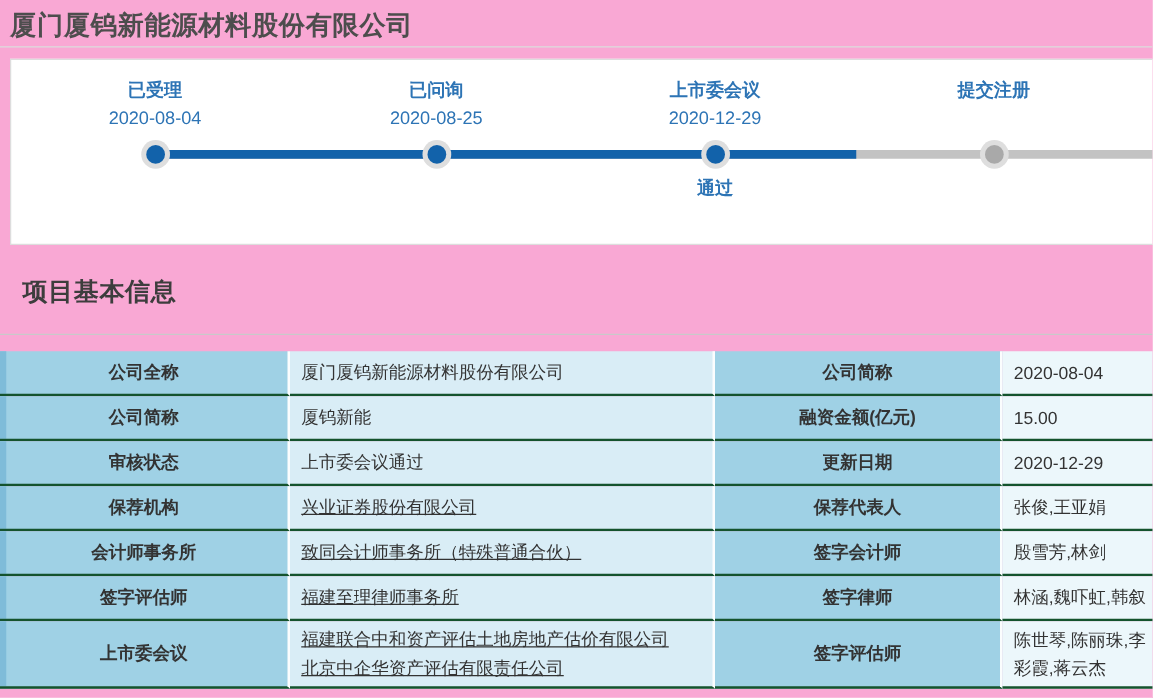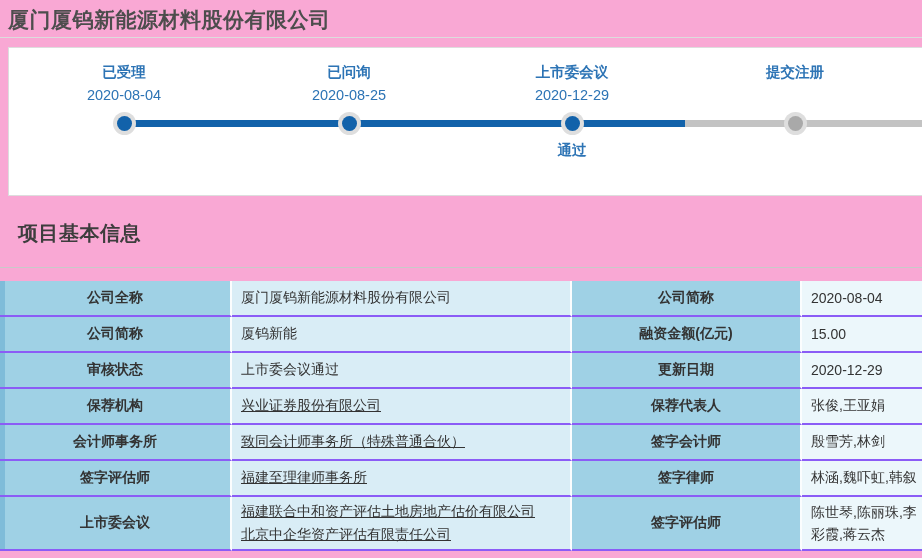--- a/index.html
+++ b/index.html
@@ -47,21 +47,21 @@
   }
   .section-rule { position: absolute; left: 0; top: 267px; width: 922px; height: 1px; background: #c9c9c9; }
 
   .info-table {
     position: absolute; left: 0; top: 281px; width: 924px;
     border-collapse: separate; border-spacing: 0; table-layout: fixed;
     font-size: 14px; color: #333;
   }
   .info-table td {
     height: 36px; vertical-align: middle;
-    border-bottom: 2px solid #8b5cf6; border-right: 2px solid #fbfdfe;
+    border-bottom: 2px solid #14532d; border-right: 2px solid #fbfdfe;
   }
   .info-table tr.tall td { height: 54px; }
   td.lab { background: #9fd1e5; font-weight: bold; text-align: center; }
   td.lab1 { box-shadow: inset 5px 0 0 #7fbcd9; }
   td.val1 { background: #d9edf6; padding-left: 9px; }
   td.val2 { background: #ecf7fb; padding-left: 9px; border-right: none; }
   .cell-link { color: #333; text-decoration: underline; cursor: pointer; display: inline-block; }
   .stacked-links .cell-link { display: block; line-height: 23px; }
   td.val2 .wrapval { display: block; padding-right: 4px; line-height: 22px; }
 </style>

